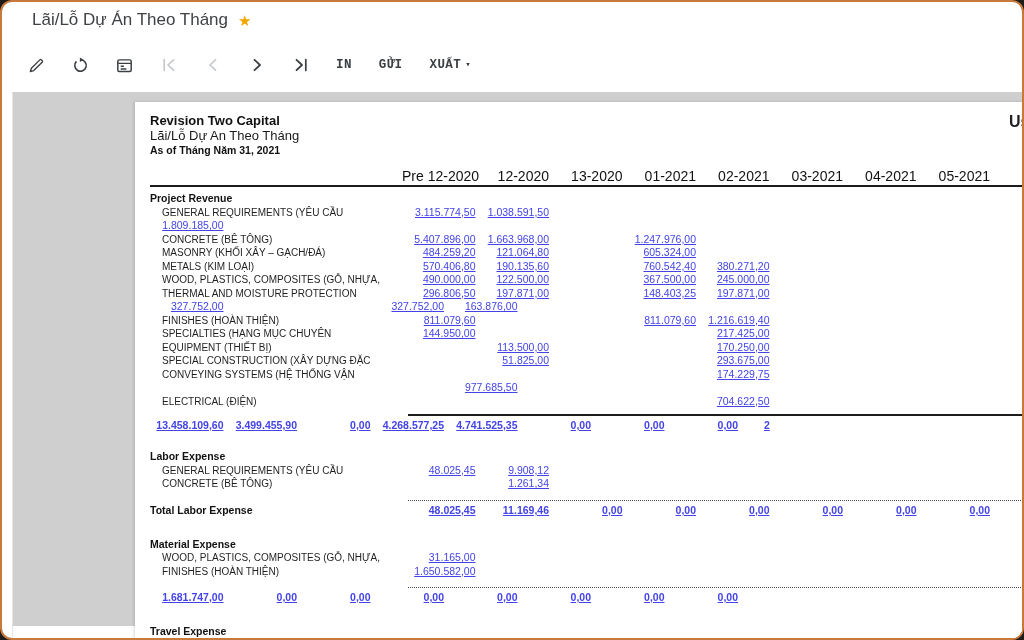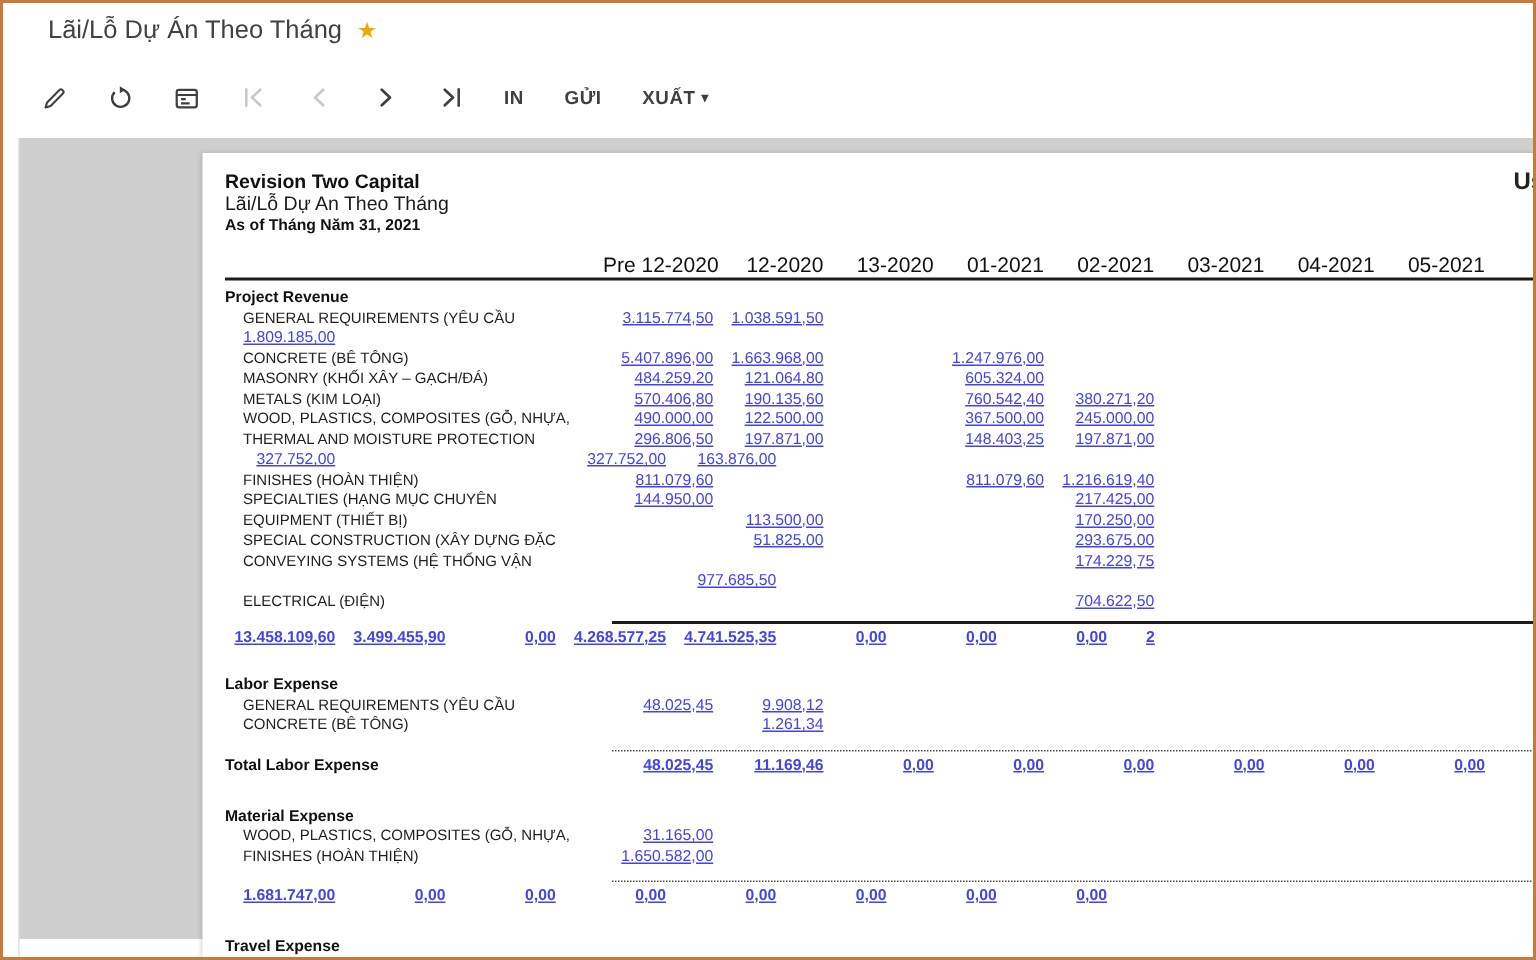--- a/index.html
+++ b/index.html
@@ -1,30 +1,30 @@
 <!DOCTYPE html>
 <html><head>
 <meta charset="utf-8">
 <style>
   html,body{margin:0;padding:0;background:#1e1c1a;}
   *{box-sizing:border-box;}
   .window{
     position:relative;width:1024px;height:640px;background:#ffffff;
-    border-radius:0;border:2px solid #c8793c;overflow:hidden;
+    border-radius:12px;border:2px solid #c8793c;overflow:hidden;
     font-family:"Liberation Sans",sans-serif;color:#3c4043;
   }
   
   .app-header{position:absolute;left:30px;top:8px;display:flex;align-items:center;gap:10px;}
   .app-title{font-size:17px;color:#3f4245;}
   .fav-star{color:#f2a600;font-size:15px;line-height:17px;cursor:pointer;}
   
   .toolbar{position:absolute;left:26px;top:50px;display:flex;align-items:center;gap:27px;height:26px;}
   .tb-icon{width:17px;height:17px;display:flex;align-items:center;justify-content:center;cursor:pointer;}
   .tb-icon svg{display:block;}
-  .tb-text{font-size:12.5px;font-weight:700;letter-spacing:.4px;color:#3c4043;cursor:pointer;}
+  .tb-text{font-size:12.5px;font-weight:700;letter-spacing:.4px;color:#3c4043;cursor:pointer;font-family:Liberation Mono, monospace;}
   .caret{font-size:9px;margin-left:4px;vertical-align:1px;}
   
   .viewer{position:absolute;left:10px;top:90px;right:0;bottom:0;background:#cfcfcf;border-left:1px solid #e4e4e4;}
   .viewer-bottom{position:absolute;left:0;right:0;bottom:0;height:12px;background:#ffffff;}
   
   .page{
     position:absolute;left:133px;top:100px;width:920px;height:540px;background:#ffffff;
     box-shadow:-1px 0 3px rgba(0,0,0,.15);color:#1f1f1f;overflow:hidden;
   }
   .page-inner{padding:11px 0 0 15px;}

